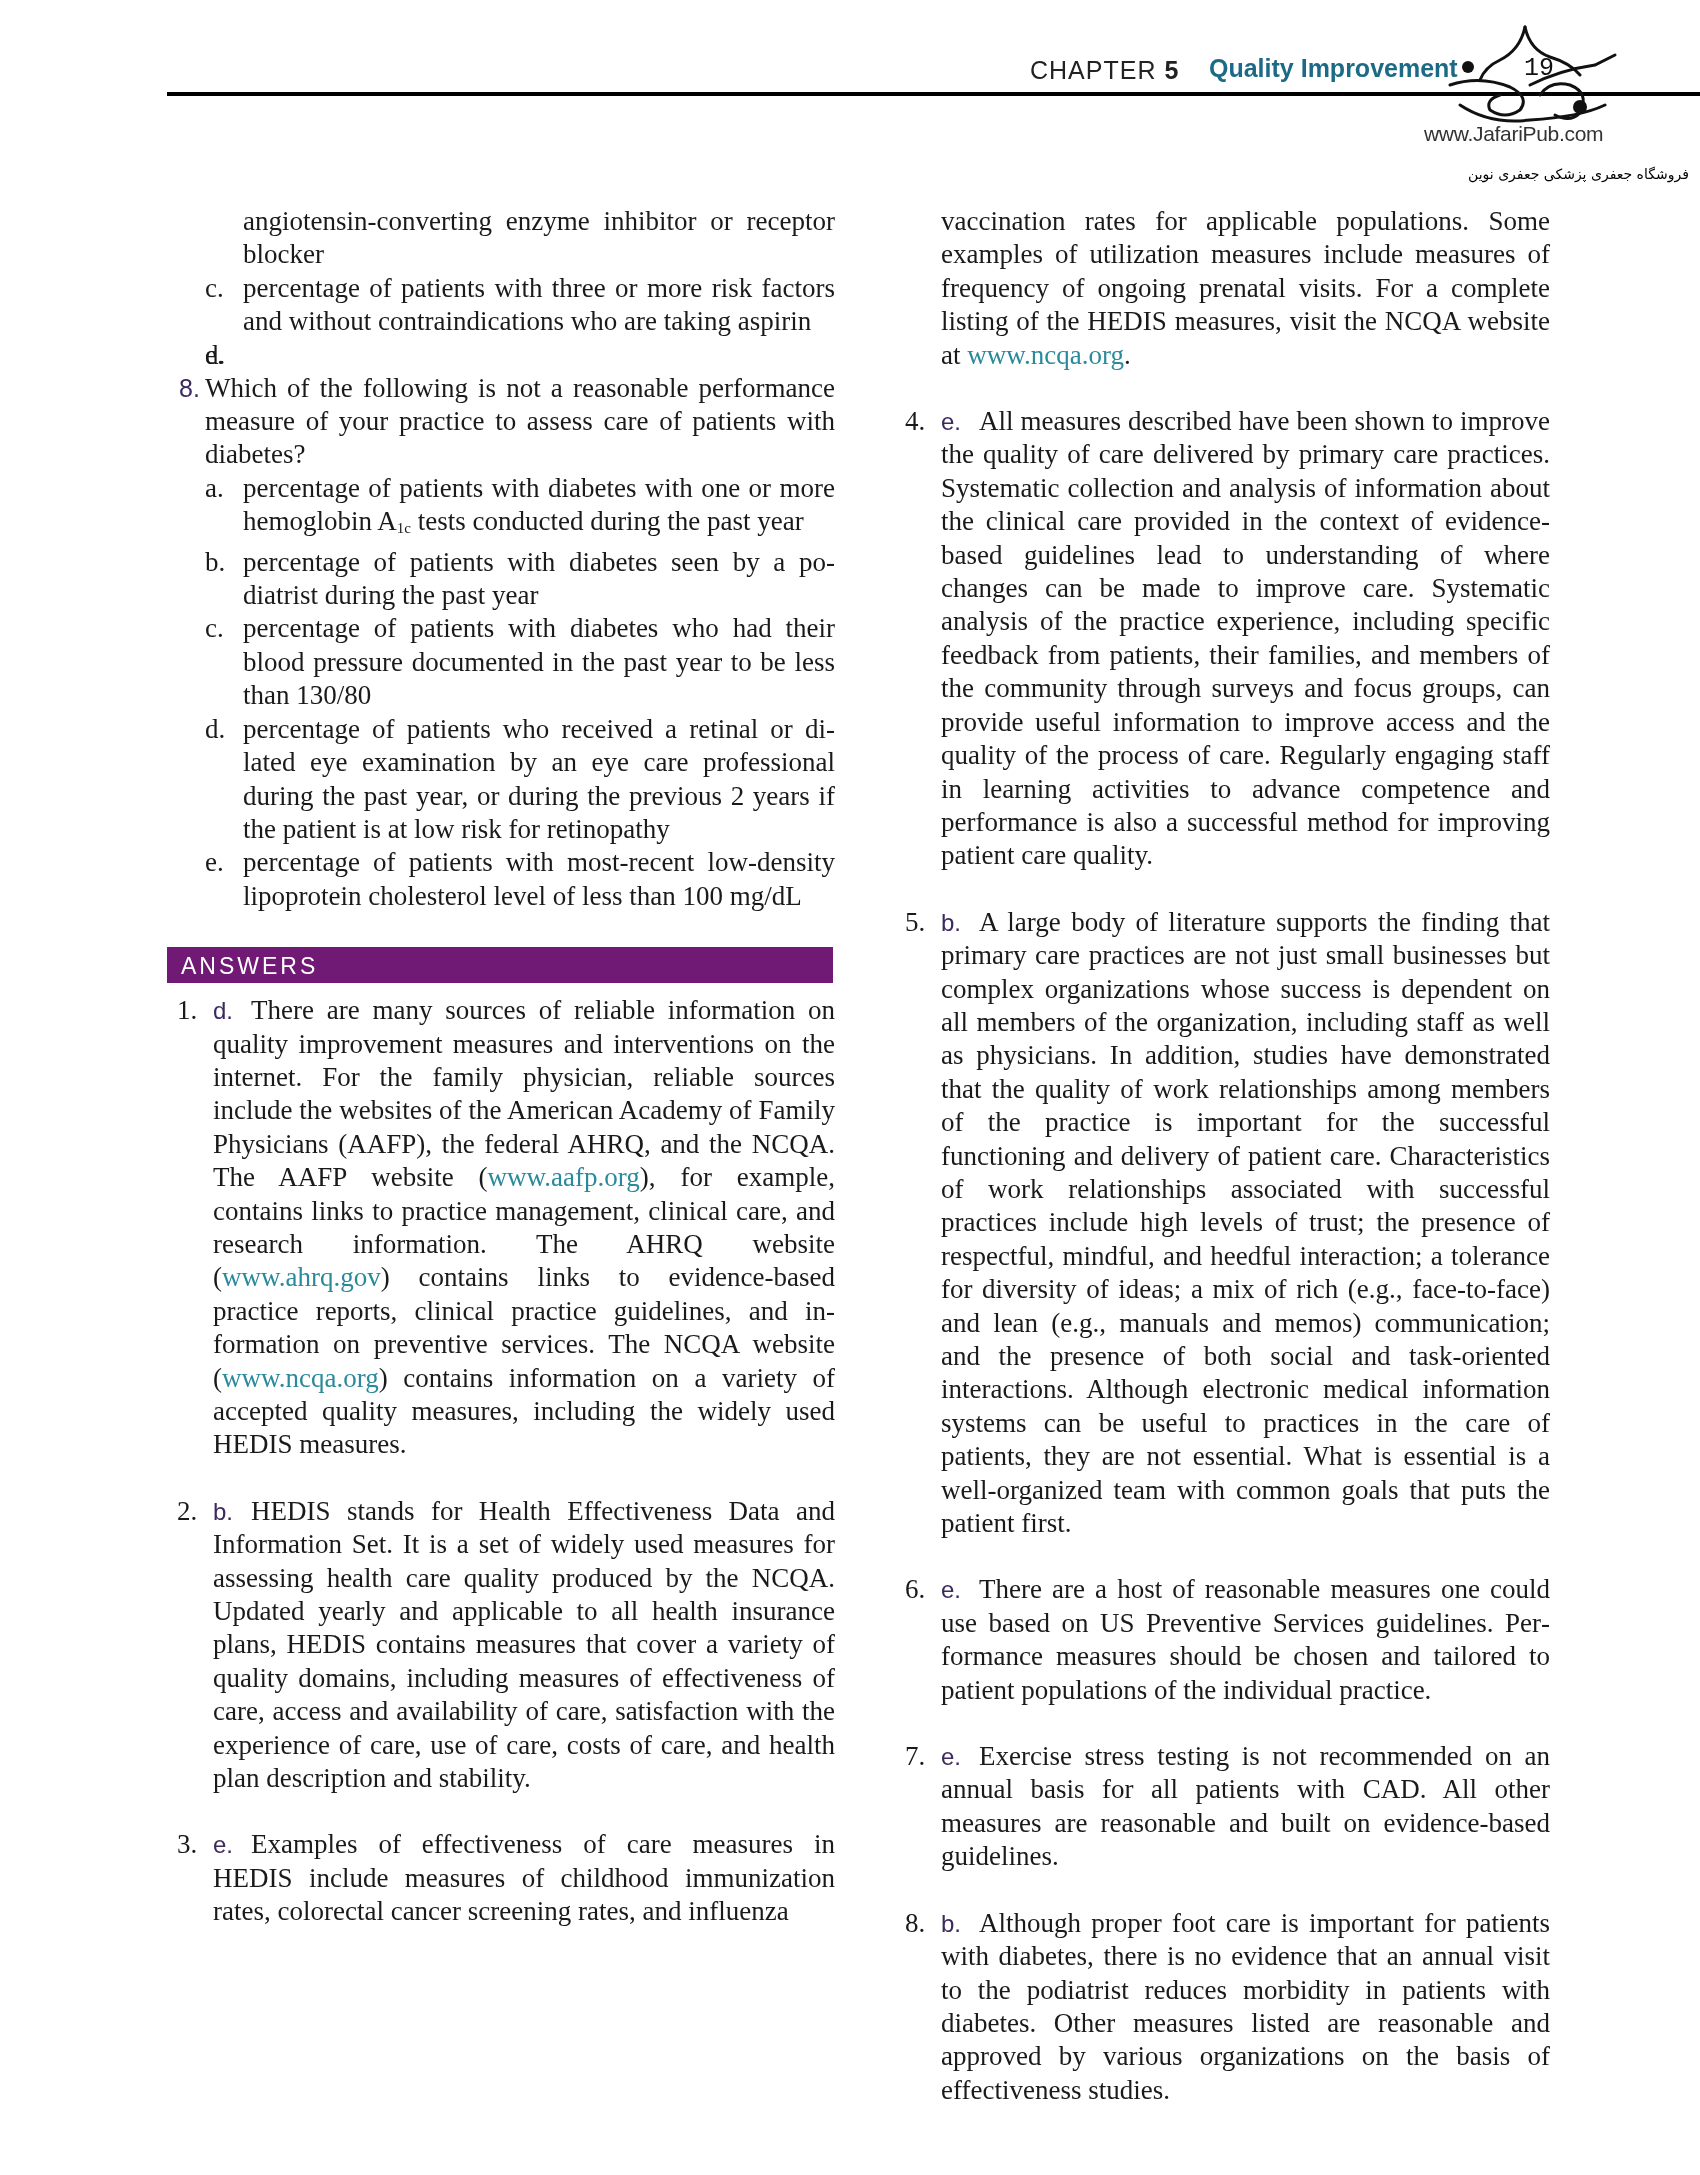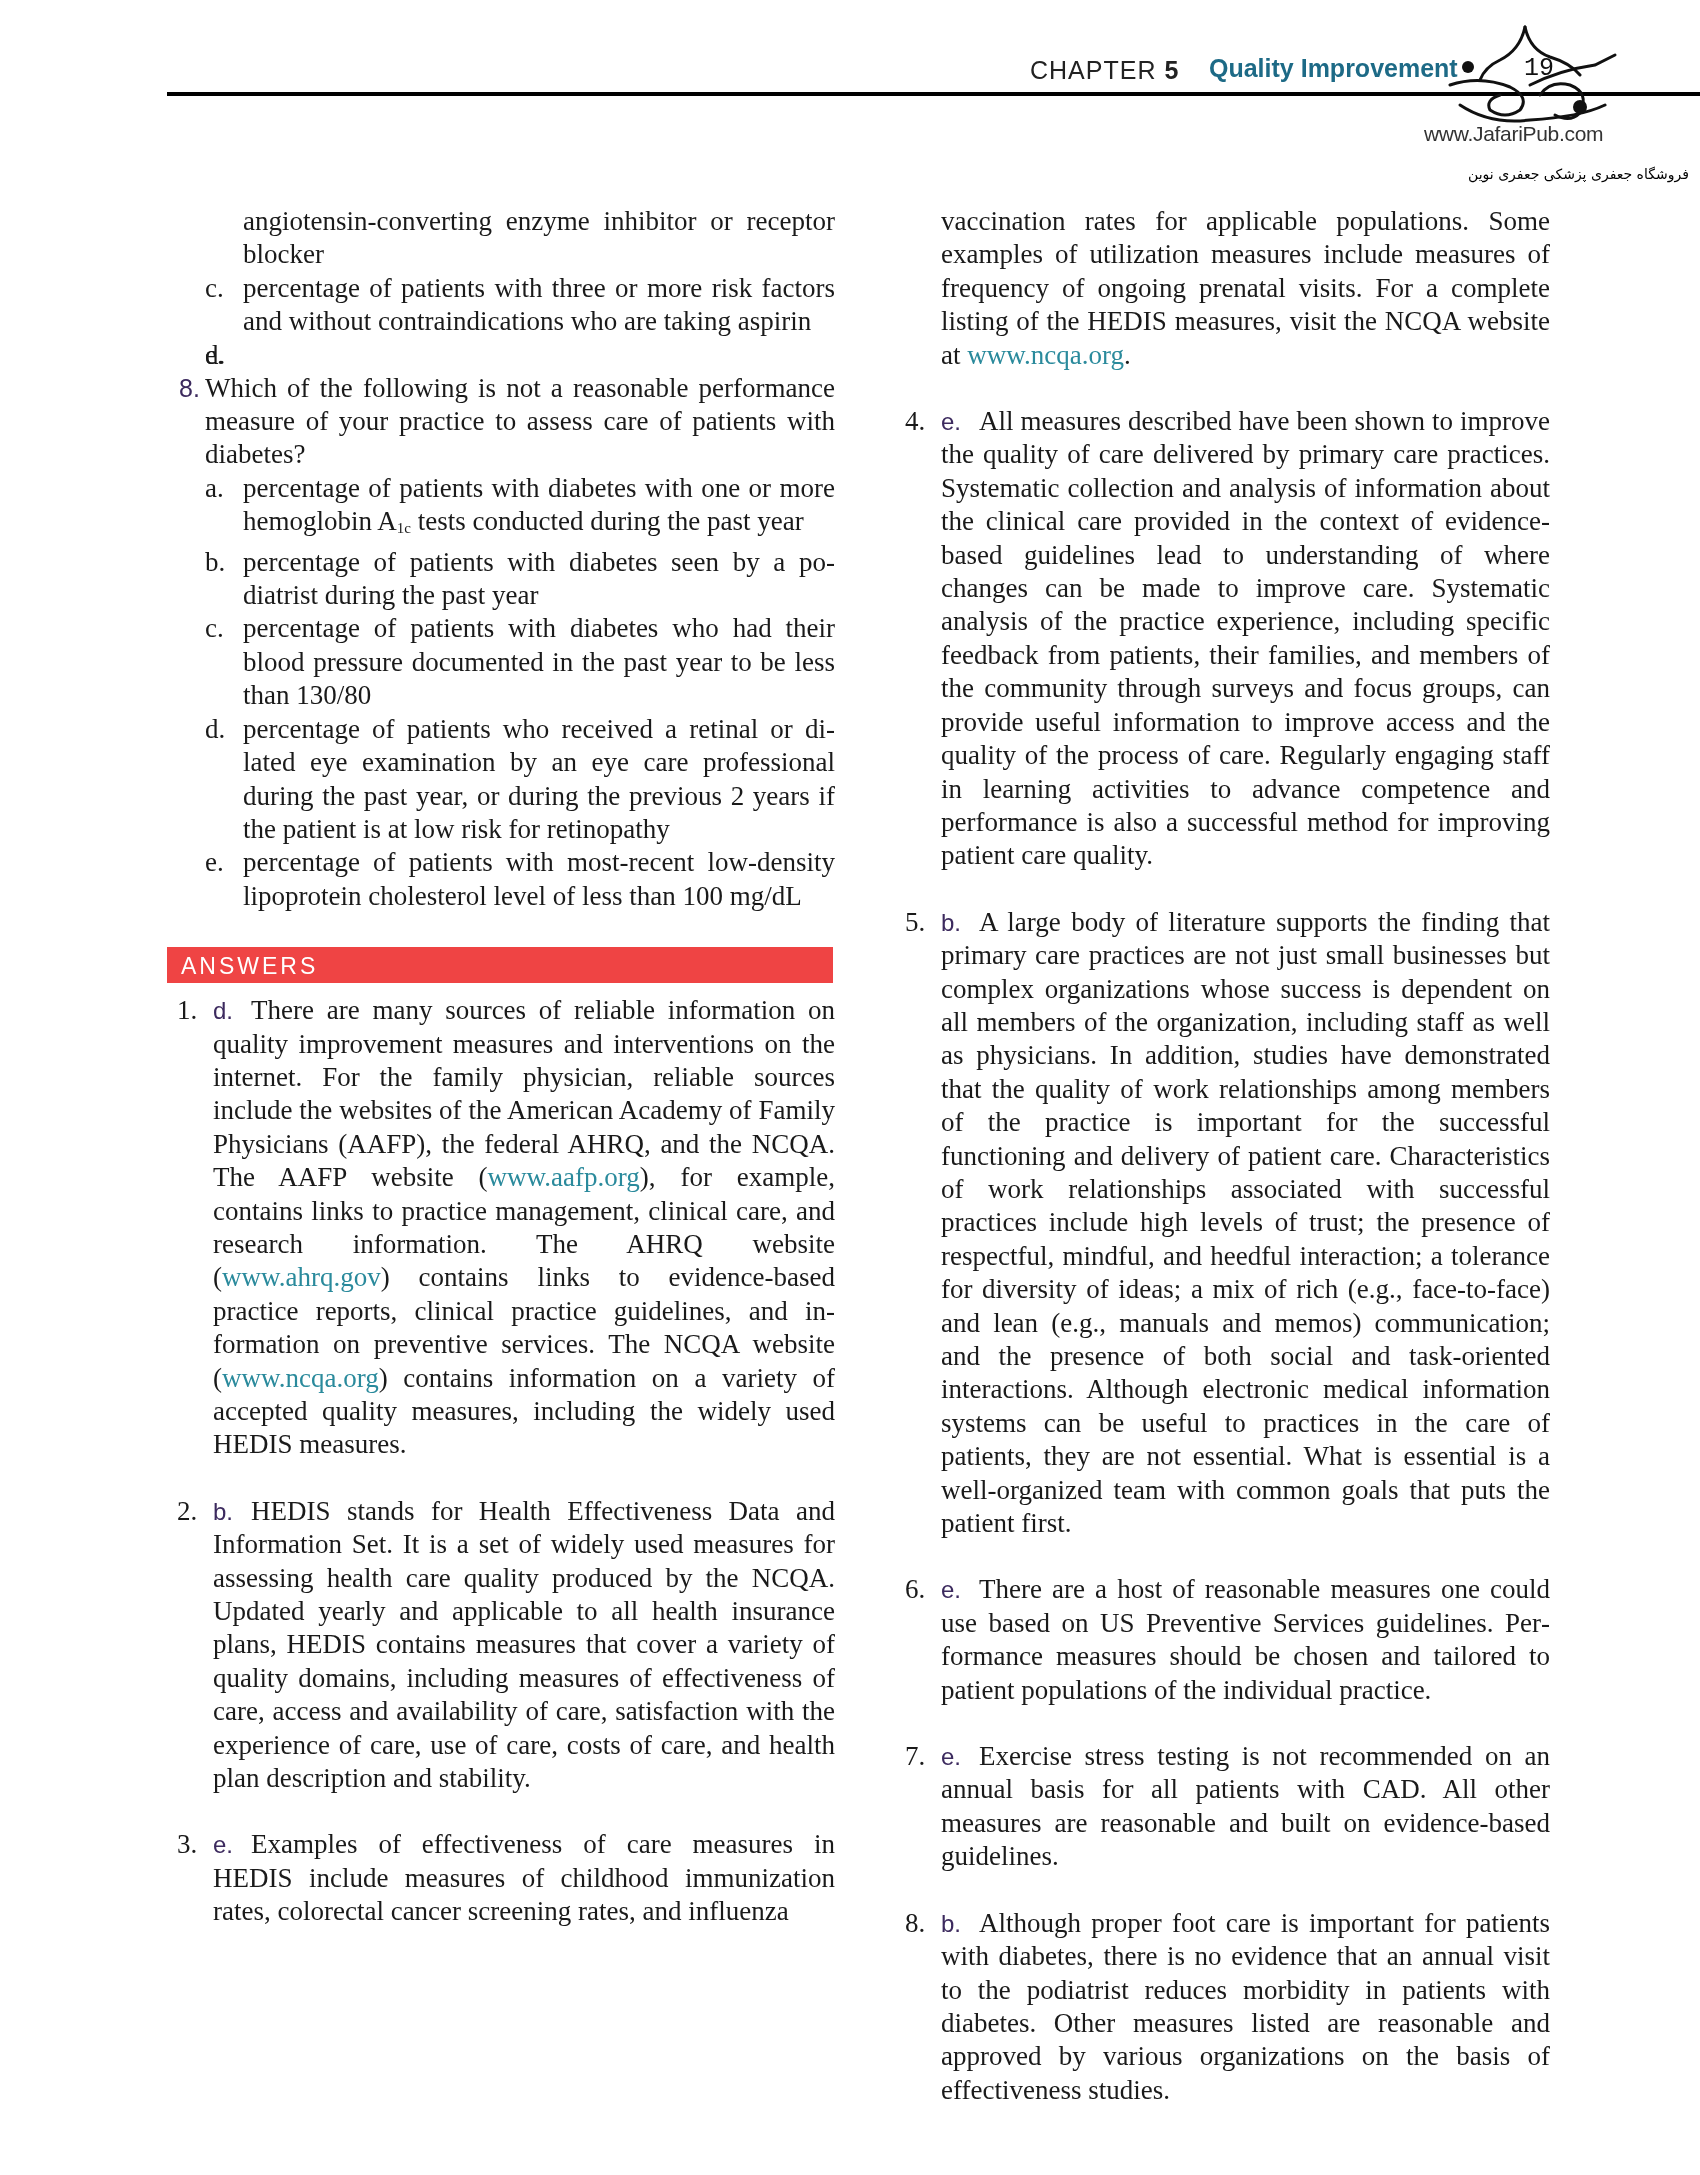--- a/index.html
+++ b/index.html
@@ -28,21 +28,21 @@
   .link { color: #2a8a9c; }
 
   
   .q-cont { padding-left: 78px; }
   .opt { position: relative; padding-left: 78px; }
   .opt-letter { position: absolute; left: 40px; top: 0; }
   .question { position: relative; padding-left: 40px; margin-top: 33px; }
   .q-num { position: absolute; left: 14px; top: 0; font-family: "Liberation Sans", sans-serif; font-size: 25px; color: #3c2a5e; }
 
   
-  .answers-bar { position: relative; margin-top: 34px; margin-left: 2px; height: 36px; width: 666px; background: #ef4444; }
+  .answers-bar { position: relative; margin-top: 34px; margin-left: 2px; height: 36px; width: 666px; background: #701a75; }
   .answers-bar span { position: absolute; left: 14px; top: 3px; font-family: "Liberation Sans", sans-serif; font-size: 23px; color: #ffffff; letter-spacing: 3px; }
 
   .answer { position: relative; padding-left: 48px; }
   .answer + .answer { margin-top: 33px; }
   .a-num { position: absolute; left: 12px; top: 0; }
   .a-key { font-family: "Liberation Sans", sans-serif; font-size: 24px; color: #3c2a5e; margin-right: 18px; }
   .answer.first { margin-top: 11px; }
   .cont-block { padding-left: 48px; }
   .sub { font-size: 15px; vertical-align: -3px; }
 </style>

